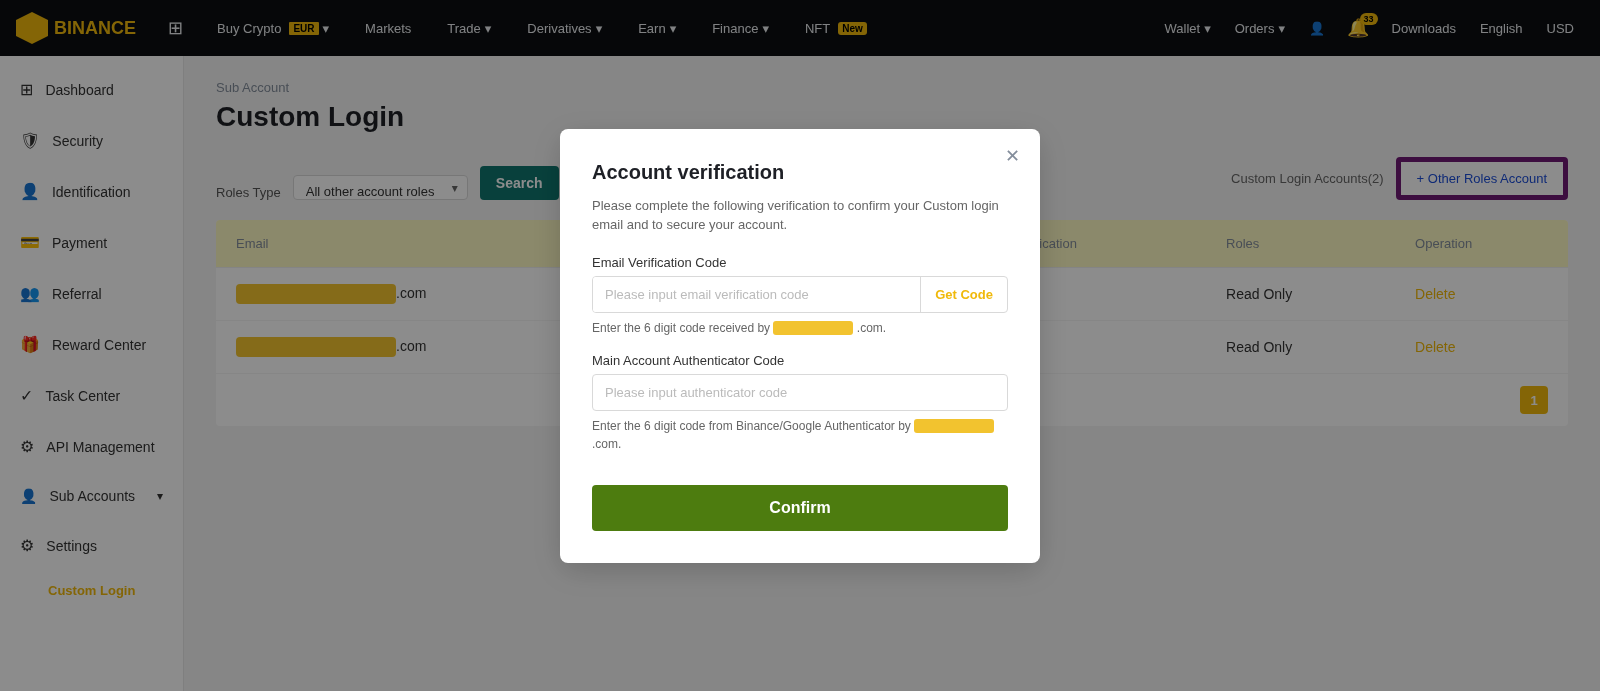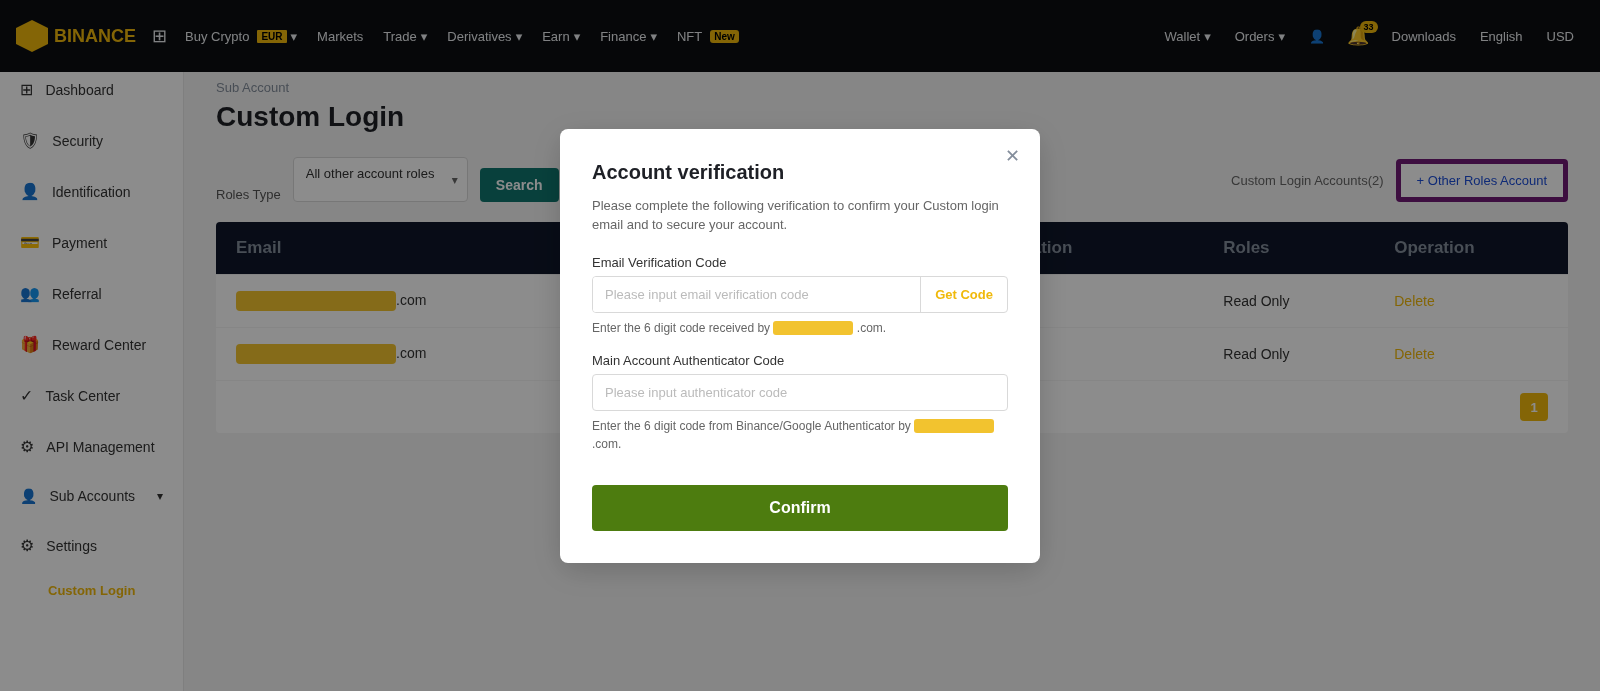--- a/index.html
+++ b/index.html
@@ -1,25 +1,25 @@
 <!DOCTYPE html>
 <html><head>
   <meta charset="utf-8">
   <style>
     * { margin: 0; padding: 0; box-sizing: border-box; }
     body { font-family: 'Helvetica Neue', Arial, sans-serif; background: #f5f5f5; color: #333; overflow: hidden; }
 
     
     .topnav {
       background: #0b0e11;
-      height: 72px;
+      height: 56px;
       display: flex;
       align-items: center;
       padding: 0 16px;
-      gap: 0;
+      gap: 16px;
       position: fixed;
       top: 0; left: 0; right: 0;
       z-index: 100;
     }
     .logo {
       display: flex; align-items: center; gap: 6px;
       margin-right: 8px;
     }
     .logo-icon {
       width: 32px; height: 32px;
@@ -111,21 +111,21 @@
     }
 
     
     .filter-row {
       display: flex; align-items: flex-end; gap: 12px;
       margin-bottom: 20px;
     }
     .filter-label { font-size: 13px; color: #555; }
     .filter-select {
       border: 1px solid #d9d9d9; border-radius: 4px;
-      padding: 8px 32px 20px 12px;
+      padding: 8px 32px 0 12px;
       font-size: 13px; color: #333;
       background: #fff;
       appearance: none;
       -webkit-appearance: none;
       cursor: pointer;
       position: relative;
     }
     .select-wrap {
       position: relative; display: inline-block;
     }
@@ -157,24 +157,24 @@
     
     .table-wrap {
       background: #fff;
       border-radius: 4px;
       overflow: hidden;
     }
     table {
       width: 100%; border-collapse: collapse;
     }
     thead th {
-      background: #0f172a;
+      background: #fef9c3;
       padding: 16px 20px;
       text-align: left;
-      font-size: 17px; color: #848e9c; font-weight: 700;
+      font-size: 13px; color: #848e9c; font-weight: 400;
       border-bottom: 1px solid #f0f0f0;
     }
     tbody td {
       padding: 16px 20px;
       font-size: 14px; color: #333;
       border-bottom: 1px solid #f5f5f5;
     }
     .email-blur {
       display: inline-block;
       background: #f0b90b;

